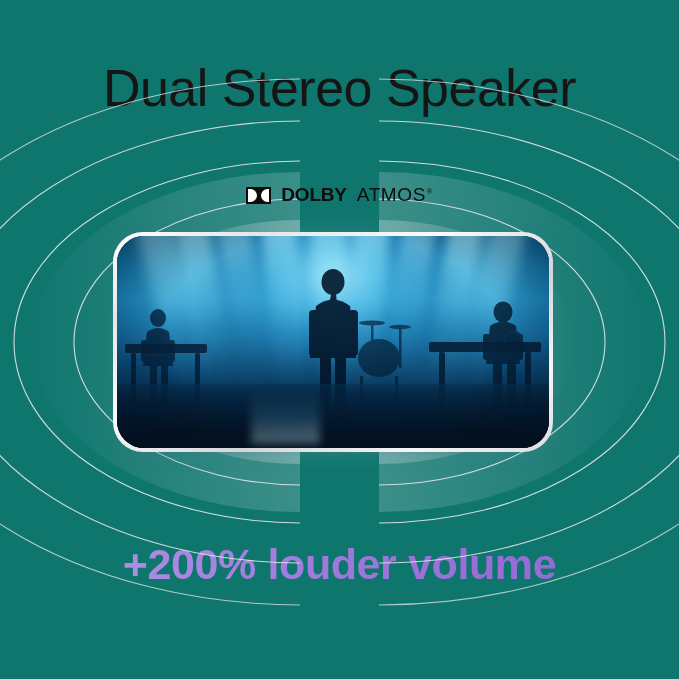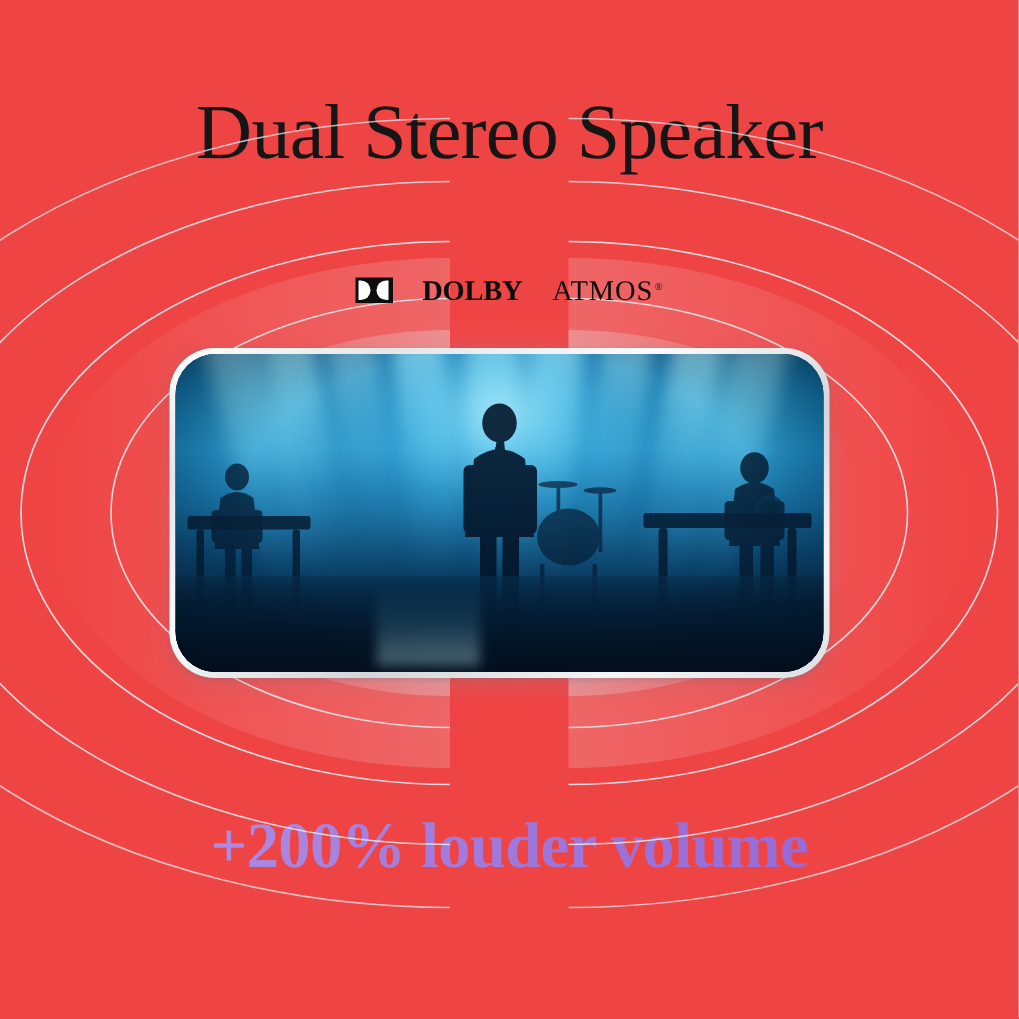--- a/index.html
+++ b/index.html
@@ -8,44 +8,43 @@
     background:#ffffff;
     font-family:"Liberation Sans", sans-serif;
     overflow:hidden;
     position:relative;
   }
 
   
   .poster {
     position:absolute; inset:0;
     width:679px; height:679px;
-    background:#ef4444;
+    background:#0f766e;
     overflow:hidden;
-    font-family:Liberation Serif, serif;
   }
 
   
   .headline {
     position:absolute;
     top:60px; left:0; width:679px;
     text-align:center;
     font-size:52px;
     font-weight:400;
     letter-spacing:-0.5px;
     color:#151515;
     line-height:1.1;
     white-space:nowrap;
   }
 
   
   .dolby-logo {
     position:absolute;
     top:185px; left:0; width:679px;
-    display:flex; align-items:flex-start; justify-content:center;
-    gap:20px;
+    display:flex; align-items:flex-end; justify-content:center;
+    gap:10px;
     z-index:6;
   }
   .dolby-mark {
     width:25px; height:17px;
     background:#0d0d0d;
     position:relative;
     display:inline-block;
     flex:none;
   }
   .dolby-mark::before,

